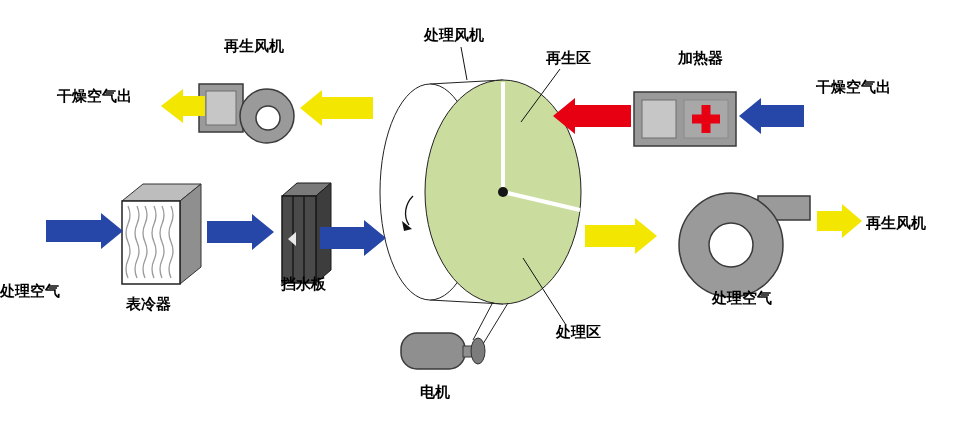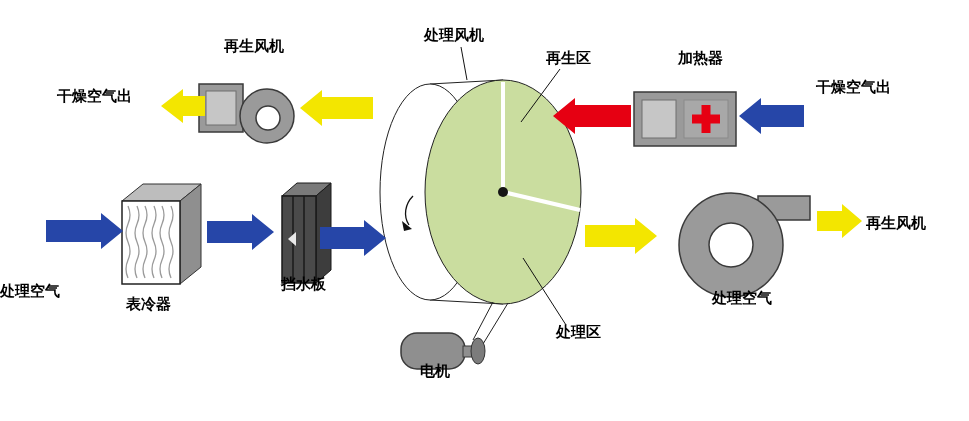--- a/index.html
+++ b/index.html
@@ -107,16 +107,16 @@
   <div class="lbl" style="left:224px;top:38px">再生风机</div>
   <div class="lbl" style="left:57px;top:88px">干燥空气出</div>
   <div class="lbl" style="left:424px;top:27px">处理风机</div>
   <div class="lbl" style="left:546px;top:50px">再生区</div>
   <div class="lbl" style="left:678px;top:50px">加热器</div>
   <div class="lbl" style="left:816px;top:79px">干燥空气出</div>
   <div class="lbl" style="left:0;top:283px">处理空气</div>
   <div class="lbl" style="left:126px;top:296px">表冷器</div>
   <div class="lbl" style="left:281px;top:276px">挡水板</div>
   <div class="lbl" style="left:556px;top:324px">处理区</div>
-  <div class="lbl" style="left:420px;top:363px">电机</div>
+  <div class="lbl" style="left:420px;top:384px">电机</div>
   <div class="lbl" style="left:712px;top:290px">处理空气</div>
   <div class="lbl" style="left:866px;top:215px">再生风机</div>
 </div>
 
 </body></html>

